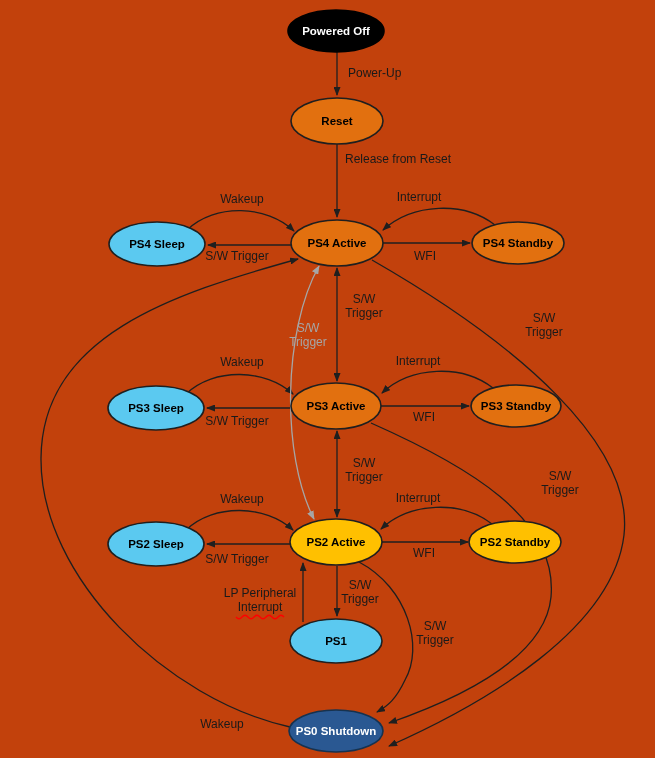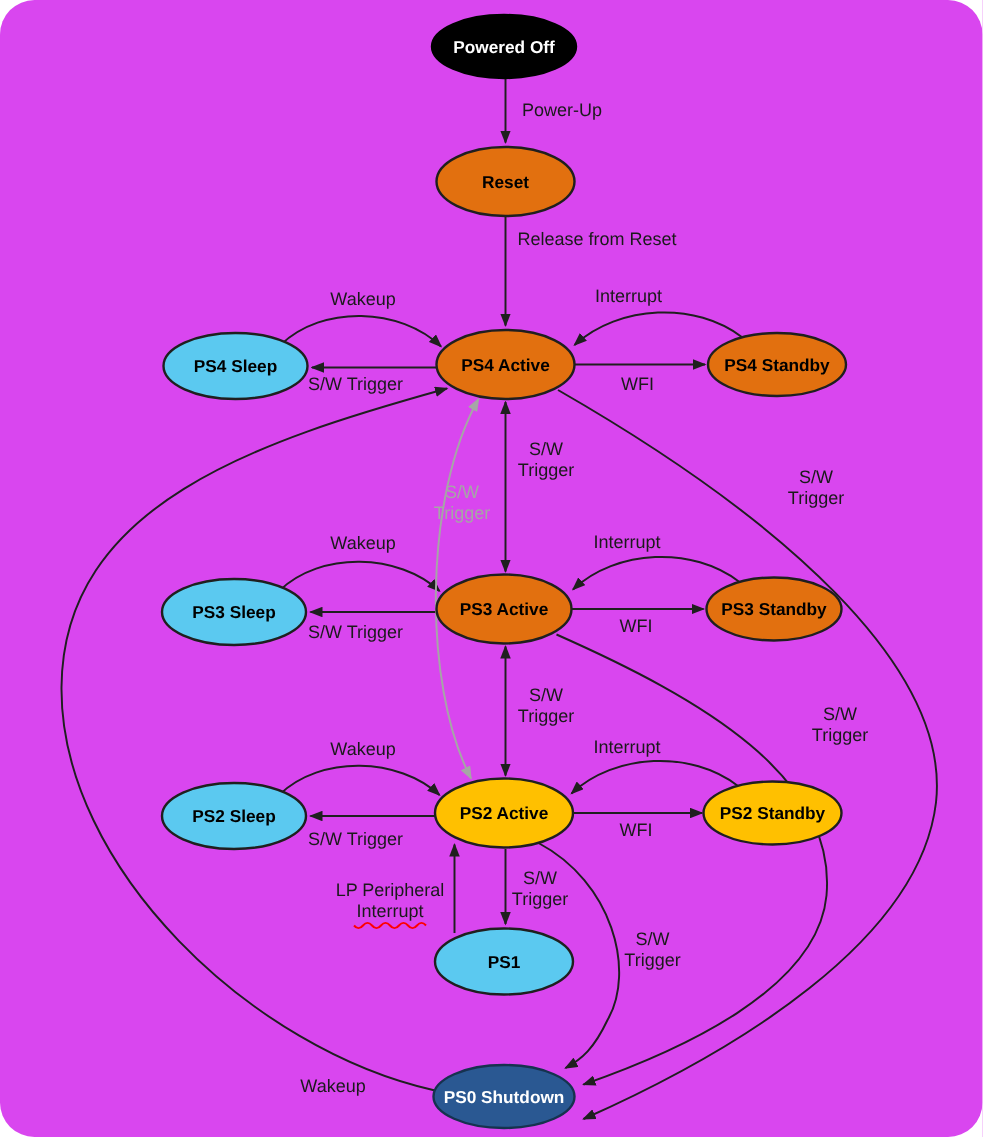--- a/index.html
+++ b/index.html
@@ -8,22 +8,21 @@
     background: #ffffff;
     width: 655px;
     height: 758px;
     overflow: hidden;
     font-family: "Liberation Sans", sans-serif;
   }
   .canvas-wrap {
     position: relative;
     width: 655px;
     height: 758px;
-    background: #d946ef;
-    border-radius: 23px;
+    background: #c2410c;
   }
   svg { display: block; }
   .node-ellipse { stroke-width: 1.6; }
   .node-label {
     font-family: "Liberation Sans", sans-serif;
     font-weight: bold;
     font-size: 11.5px;
     pointer-events: none;
   }
   .edge-path { fill: none; stroke-width: 1.3; }

